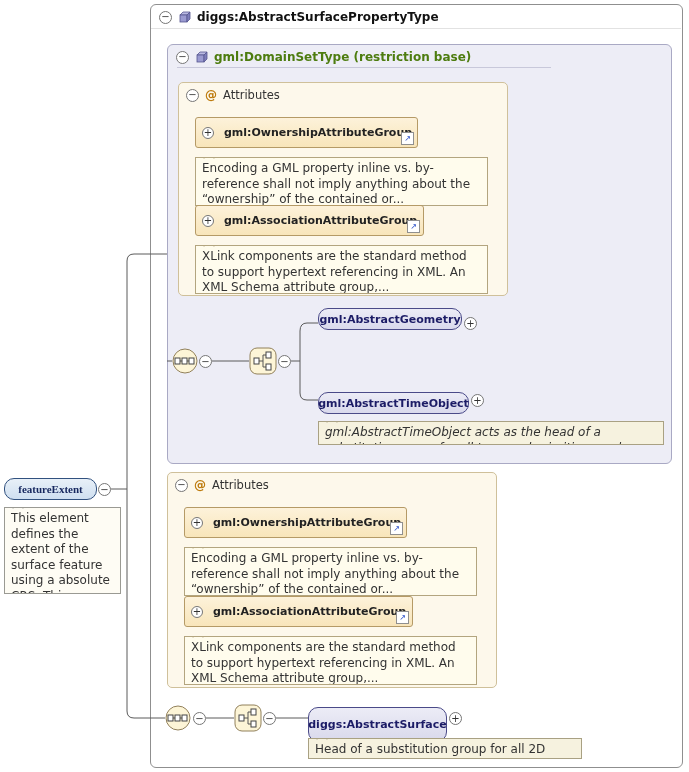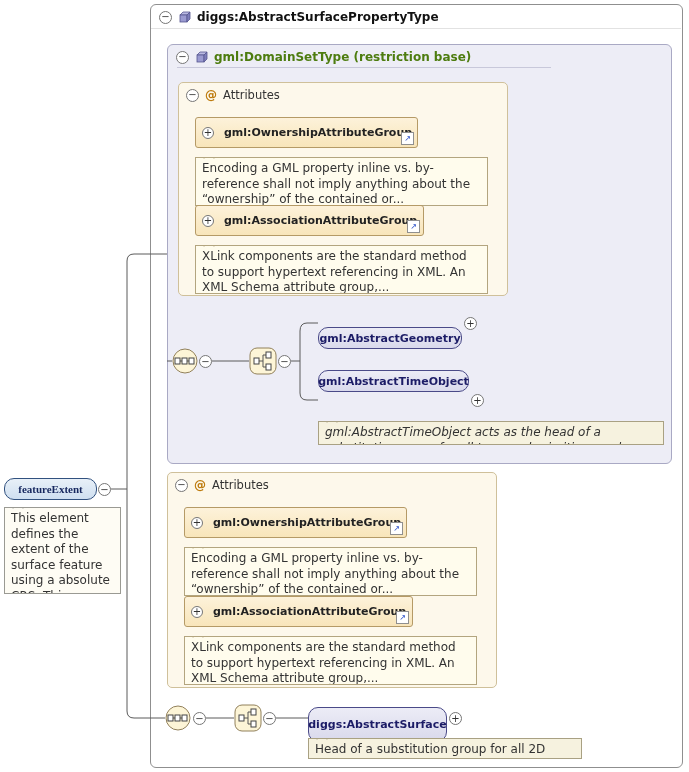--- a/index.html
+++ b/index.html
@@ -149,26 +149,26 @@
 
   <svg class="abs comp-icon" style="left:249px;top:347px;" width="28" height="28">
     <rect x="1" y="1" width="26" height="26" rx="7" fill="#fdf5d7" stroke="#91805b"></rect>
     <path d="M10,14 H14 M14,8 V20 M14,8 H18 M14,20 H18" stroke="#555" fill="none"></path>
     <rect x="5" y="11" width="5" height="6" fill="#fff" stroke="#444"></rect>
     <rect x="17" y="5" width="5" height="6" fill="#fff" stroke="#444"></rect>
     <rect x="17" y="17" width="5" height="6" fill="#fff" stroke="#444"></rect>
   </svg>
   <span class="abs icon-circle" style="left:278px;top:355px;">−</span>
 
-  <div class="abs pill pill-type" style="left:318px;top:327px;width:144px;height:22px;">
+  <div class="abs pill pill-type" style="left:318px;top:308px;width:144px;height:22px;">
     <span>gml:AbstractGeometry</span>
   </div>
   <span class="abs icon-circle" style="left:464px;top:317px;">+</span>
 
-  <div class="abs pill pill-type" style="left:318px;top:370px;width:151px;height:22px;">
+  <div class="abs pill pill-type" style="left:318px;top:392px;width:151px;height:22px;">
     <span>gml:AbstractTimeObject</span>
   </div>
   <span class="abs icon-circle" style="left:471px;top:394px;">+</span>
   <div class="abs callout tan" style="left:318px;top:421px;width:346px;height:24px;font-style:italic;">
     <span>gml:AbstractTimeObject acts as the head of a substitution group for all temporal primitives and complexes.</span>
   </div>
 
   <div class="abs attr-section" style="left:167px;top:472px;width:330px;height:216px;">
     <div class="hdr" style="padding:5px 7px;">
       <span class="icon-circle">−</span>

